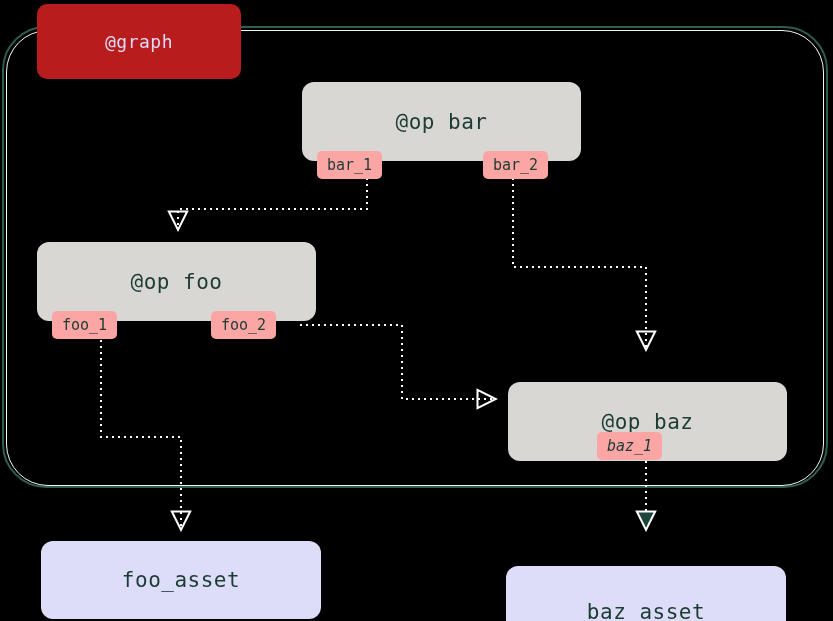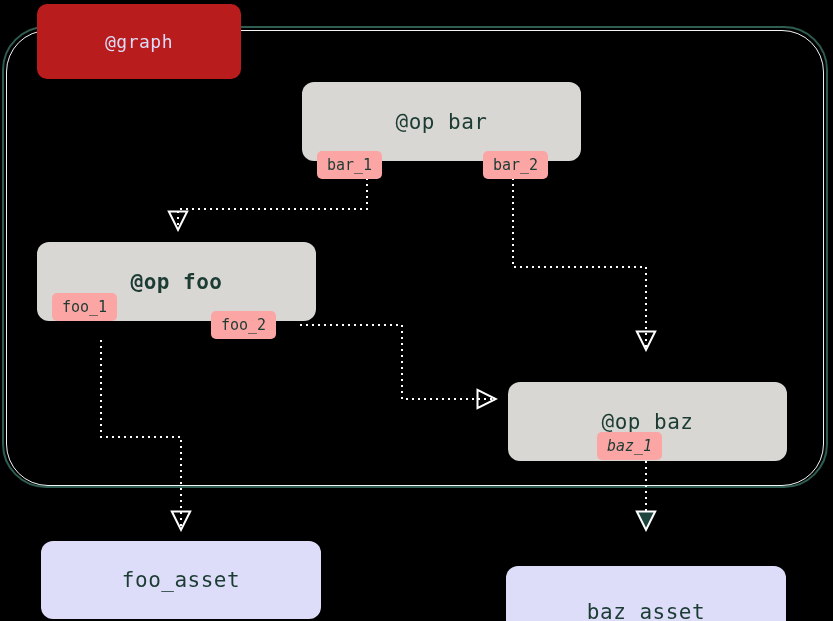--- a/index.html
+++ b/index.html
@@ -129,24 +129,24 @@
   <div class="node op-node" style="left:302px; top:82px; width:279px; height:79px;">
     <span>@op bar</span>
   </div>
   <div class="port" style="left:317px; top:151px;">
     <span>bar_1</span>
   </div>
   <div class="port" style="left:462px; top:151px;margin-left:21px;">
     <span>bar_2</span>
   </div>
 
-  <div class="node op-node" style="left:37px; top:242px; width:279px; height:79px;font-weight:bold;">
+  <div class="node op-node" style="left:37px; top:242px; width:279px; height:79px;">
     <span>@op foo</span>
   </div>
-  <div class="port" style="left:52px; top:293px;">
+  <div class="port" style="left:52px; top:311px;">
     <span>foo_1</span>
   </div>
   <div class="port" style="left:211px; top:311px;">
     <span>foo_2</span>
   </div>
 
   <div class="node op-node" style="left:508px; top:362px; width:279px; height:79px;margin-top:20px;">
     <span>@op baz</span>
   </div>
   <div class="port" style="left:597px; top:432px;font-style:italic;">

